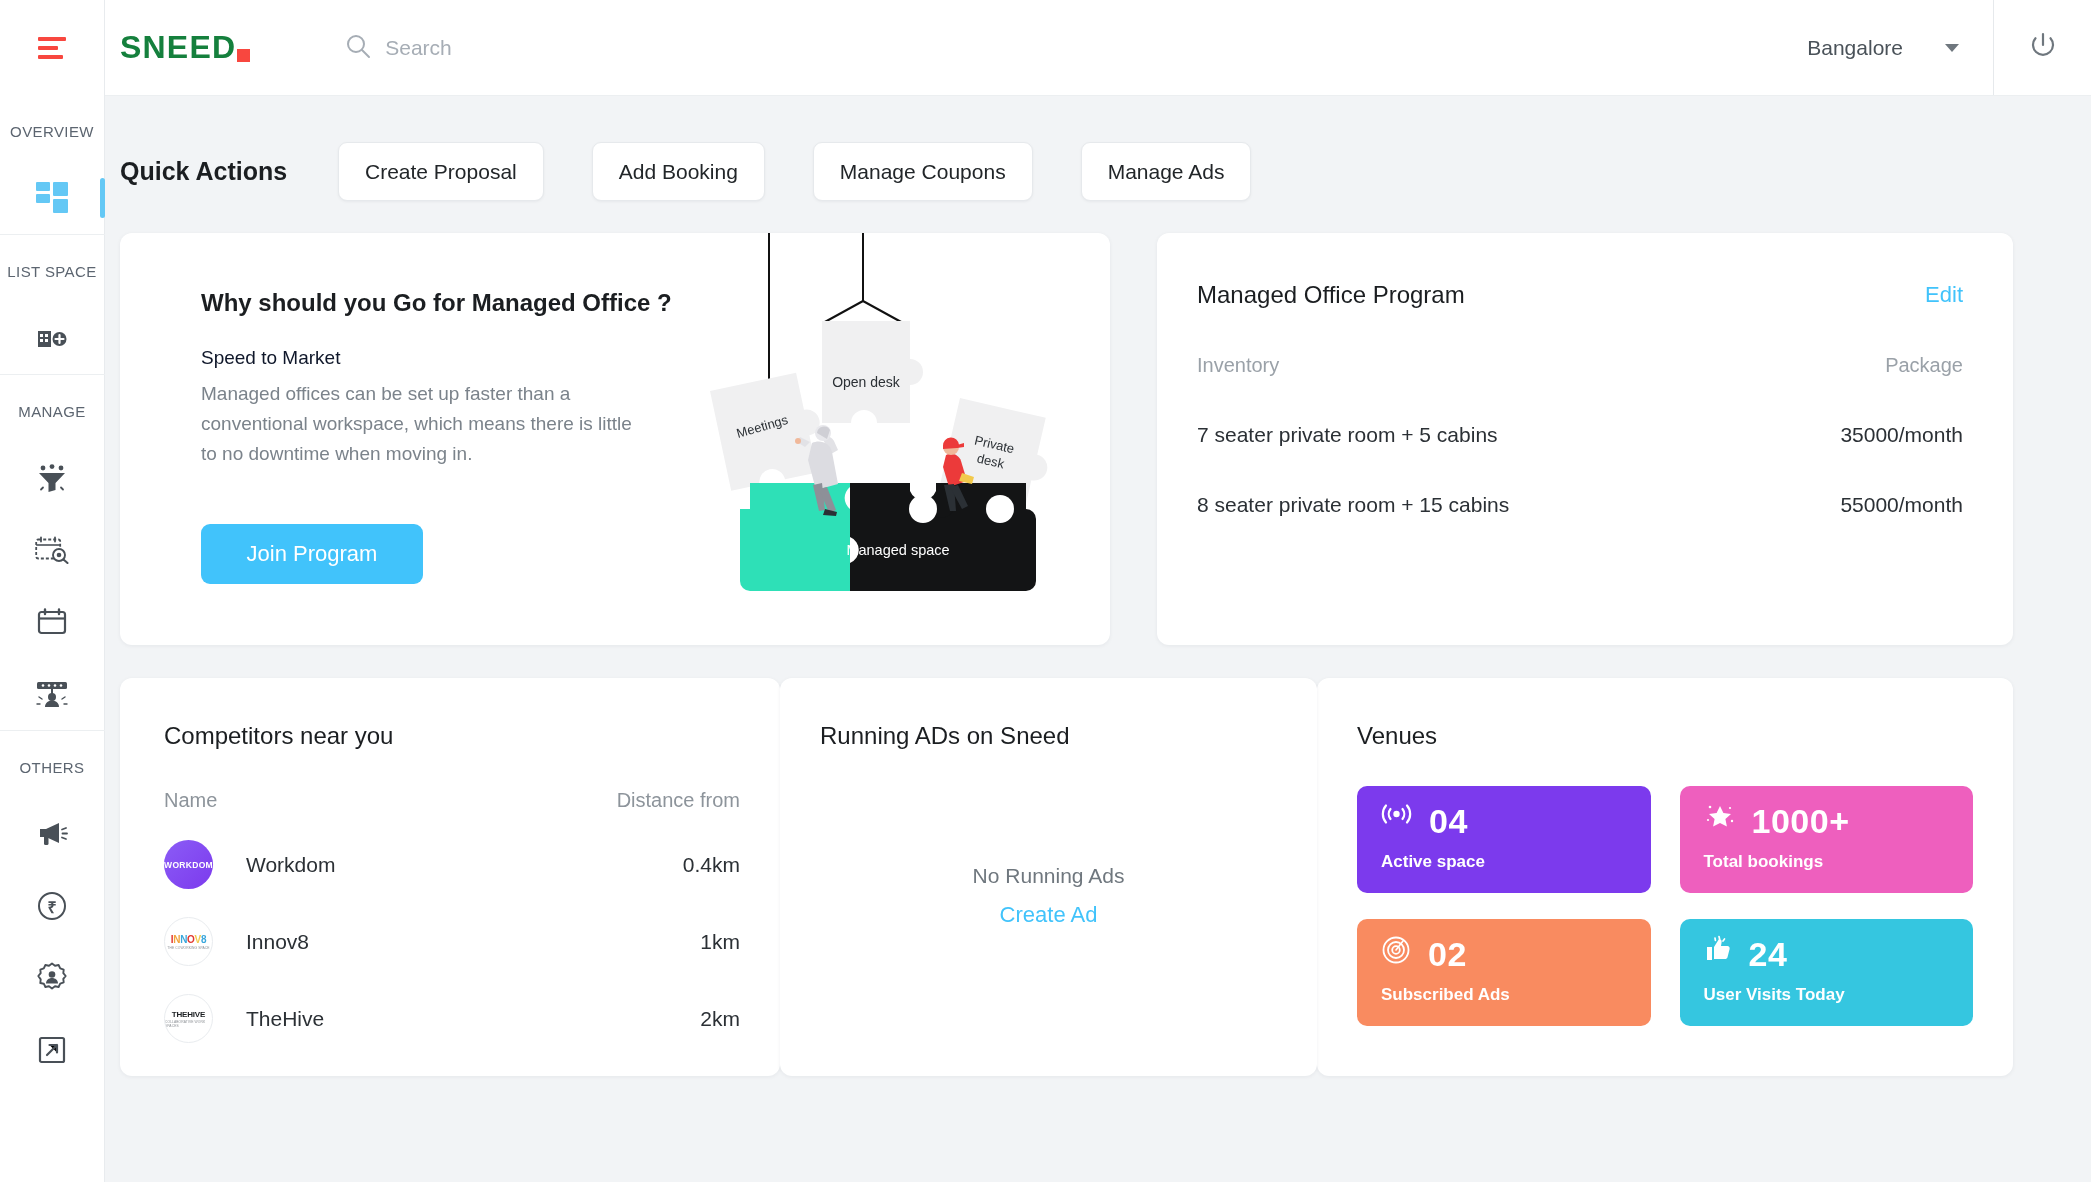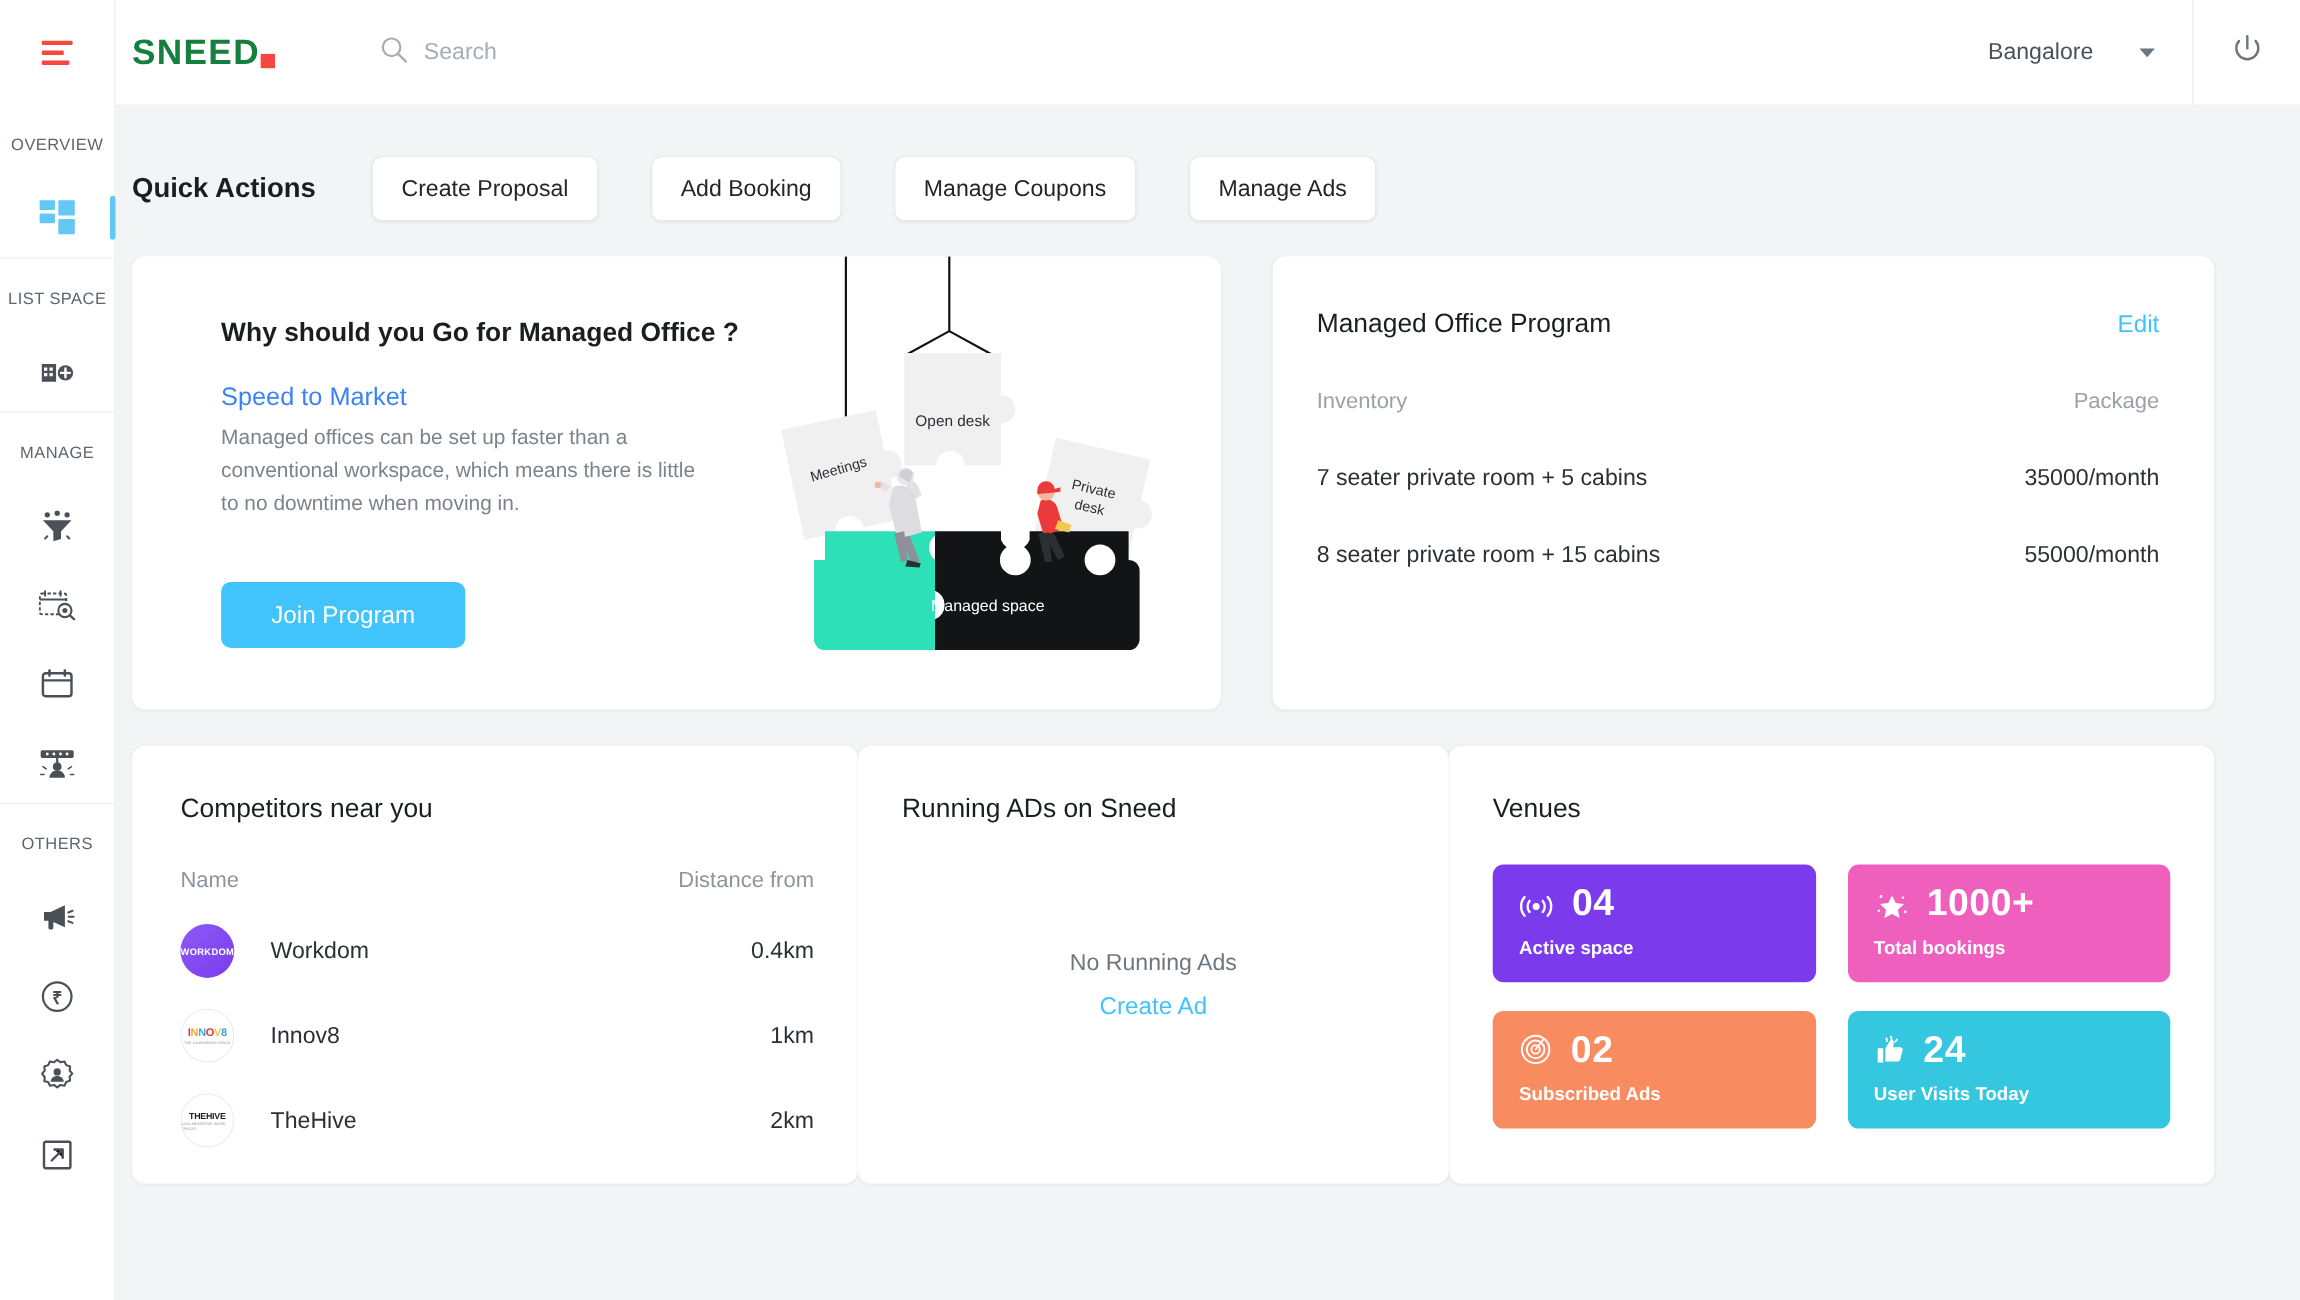--- a/index.html
+++ b/index.html
@@ -93,21 +93,21 @@
   }
   .qa-btn:first-of-type { margin-left: 18px; }
 
   
   .row1 { display: flex; gap: 47px; padding: 32px 78px 0 15px; }
   .card { background:#fff; border-radius: 12px; box-shadow: 0 1px 4px rgba(23,32,45,0.06); }
   .card-managed { flex: 0 0 990px; height: 412px; position: relative; overflow: hidden; padding-left: 34px; }
   .card-program { flex: 1; height: 412px; padding: 48px 50px 0 40px; }
 
   .mo-title { font-size: 24px; font-weight: 700; color: #1b1e21; padding: 56px 0 0 47px; }
-  .mo-sub { font-size: 23px; color: #3b82f6; padding: 30px 0 0 47px; }
+  .mo-sub { font-size: 19px; color: #0f172a; padding: 30px 0 0 47px; }
   .mo-body { font-size: 19px; line-height: 1.58; color: #7b838b; padding: 10px 0 0 47px; width: 490px; }
   .join-btn {
     margin: 55px 0 0 47px; width: 222px; height: 60px; border-radius: 9px;
     background: #41c3fb; color: #fff; font-size: 22px; border: none; cursor: pointer;
     font-family: "Liberation Sans", sans-serif;
     display: flex; align-items: center; justify-content: center;
   }
   .illus { position: absolute; right: 8px; top: 0px; width: 430px; height: 410px; }
 
   .prog-head { display: flex; align-items: center; justify-content: space-between; }
@@ -136,21 +136,21 @@
   .tiny { font-size: 3.3px; color:#8b8f94; letter-spacing:.1px; }
   .comp-name { font-size: 21px; color: #2b3035; padding-left: 33px; }
   .comp-dist { font-size: 21px; color: #2b3035; margin-left: auto; }
 
   .ads-empty { position: absolute; left: 0; right: 0; top: 186px; text-align: center; }
   .ads-empty .t1 { font-size: 21px; color: #6f777e; }
   .ads-empty .t2 { font-size: 22px; color: #41c3fb; padding-top: 14px; cursor: pointer; }
 
   .ven-grid { display: grid; grid-template-columns: 1fr 1fr; gap: 26px 29px; padding-top: 36px; }
   .ven-tile { height: 107px; border-radius: 10px; padding: 16px 0 0 24px; color:#fff; cursor: pointer; }
-  .ven-top { display: flex; align-items: flex-end; gap: 17px; }
+  .ven-top { display: flex; align-items: flex-start; gap: 17px; }
   .ven-num { font-size: 34px; font-weight: 600; letter-spacing: .5px; }
   .ven-lbl { font-size: 17px; font-weight: 700; padding-top: 11px; }
 </style>
 </head>
 <body>
 
 <div class="app">
 
   <aside class="sidebar">
     <div class="hamburger-wrap">

